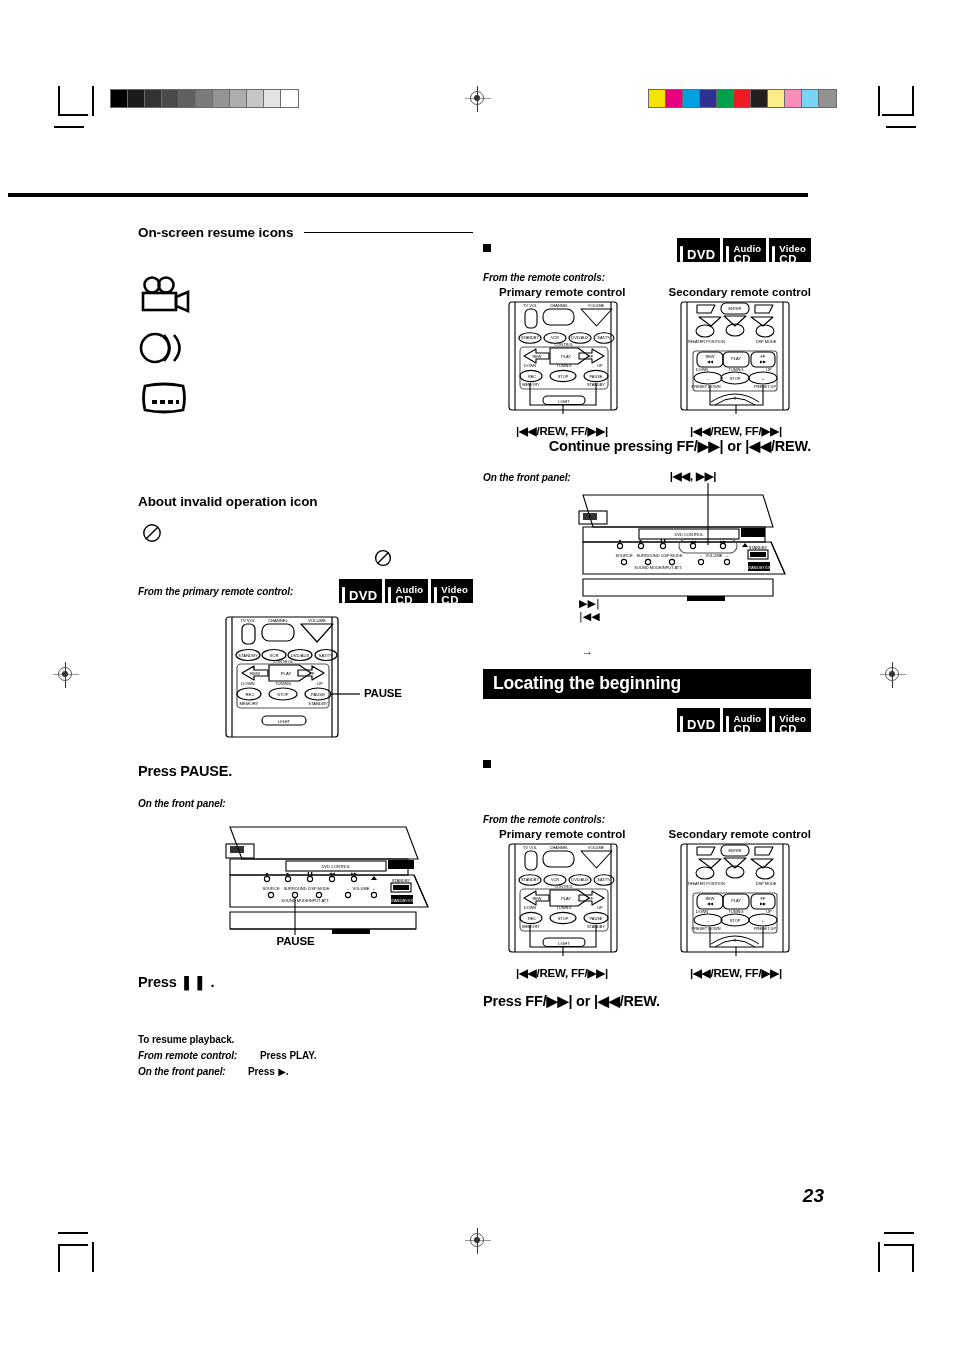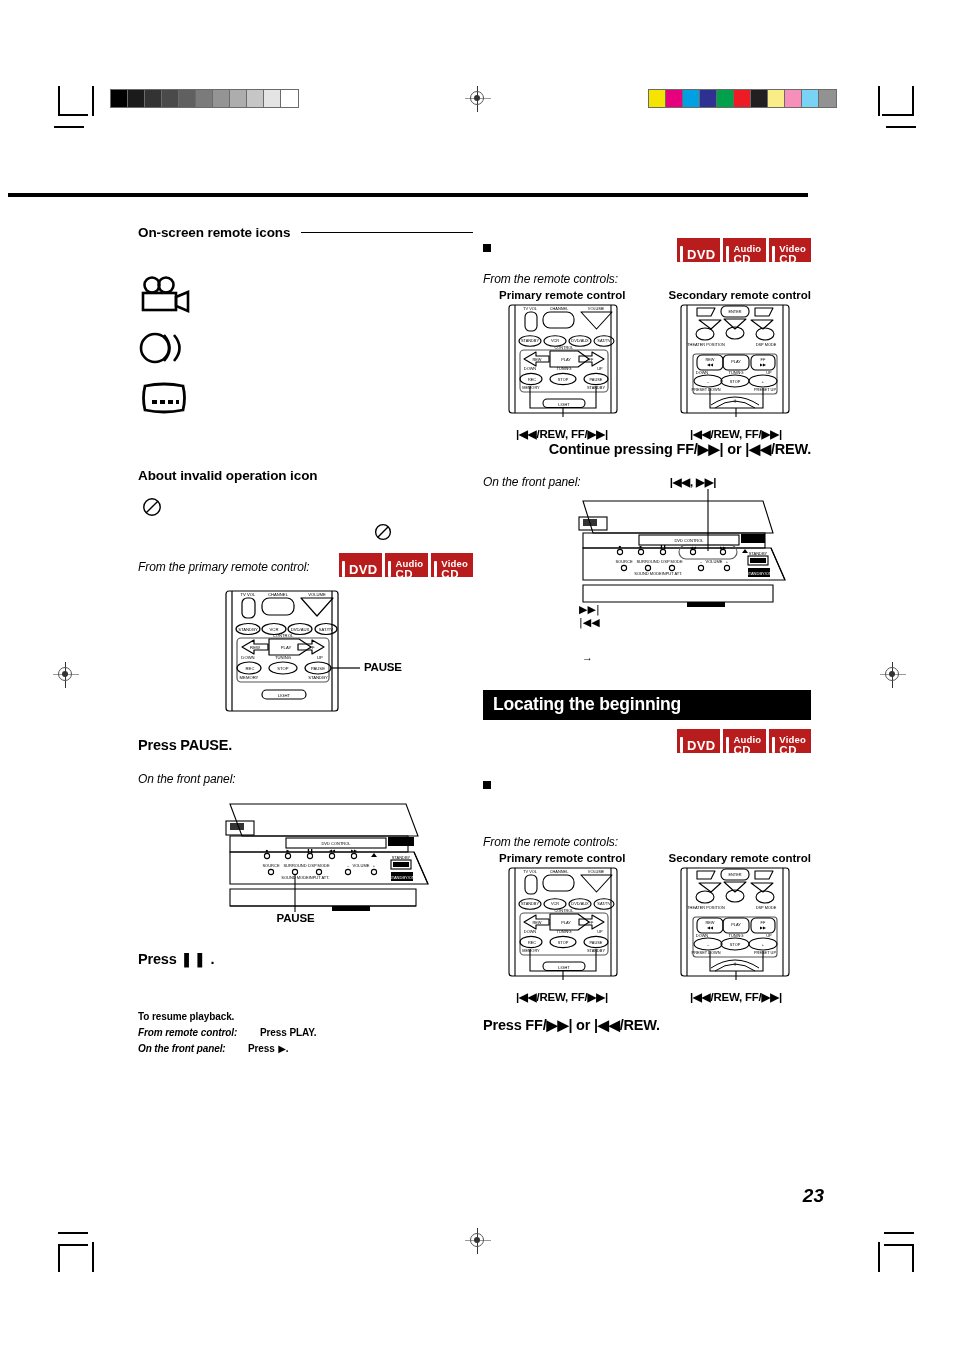--- a/index.html
+++ b/index.html
@@ -79,22 +79,22 @@
     background: #000;
     color: #fff;
     font-size: 17.5px;
     font-weight: bold;
     letter-spacing: -0.2px;
     padding: 5px 0 7px 10px;
     line-height: 1.05;
   }
 
   .sub-ital {
-    font-size: 12px;
-    font-weight: normal;
+    font-size: 10px;
+    font-weight: bold;
     font-style: italic;
     letter-spacing: -0.1px;
   }
   .step-bold {
     font-size: 14.5px;
     font-weight: bold;
     letter-spacing: -0.2px;
   }
   .small-bold {
     font-size: 11.5px;
@@ -106,21 +106,21 @@
     font-weight: bold;
     letter-spacing: -0.2px;
   }
   .bullet-sq {
     width: 8px; height: 8px; background: #000; display: inline-block;
   }
 
   
   .badges { display: flex; gap: 3px; }
   .badge {
-    background: #b91c1c;
+    background: #000000;
     color: #fff;
     font-weight: bold;
     display: flex;
     align-items: center;
     height: 24px;
     padding: 8px 5px 0 3px;
     box-sizing: border-box;
   }
   .badge .tick {
     width: 3px;
@@ -245,21 +245,21 @@
     <span style="left:10px;top:10px;width:1.6px;height:30px;"></span>
     <span style="left:16px;top:12px;width:30px;height:1.6px;"></span>
     <span style="left:44px;top:12px;width:1.6px;height:28px;"></span>
   </div>
 
   <div class="top-rule"></div>
 
   <div class="col-left">
 
     <div class="head-rule-row">
-      <div class="plain-head">On-screen remote icons</div>
+      <div class="plain-head">On-screen resume icons</div>
       <div class="head-rule"></div>
     </div>
 
     <div class="guide-icons">
 
       <div class="guide-icon">
         <svg width="58" height="40" viewBox="0 0 58 40">
           <circle cx="14" cy="9" r="7.5" fill="none" stroke="#000" stroke-width="2.6"></circle>
           <circle cx="28" cy="9" r="7.5" fill="none" stroke="#000" stroke-width="2.6"></circle>
           <rect x="5" y="17" width="33" height="17" fill="none" stroke="#000" stroke-width="2.6"></rect>
@@ -279,21 +279,21 @@
         <svg width="58" height="36" viewBox="0 0 58 36">
           <path d="M7 6 Q26 2 45 6 Q48 18 45 30 Q26 34 7 30 Q4 18 7 6 Z" fill="none" stroke="#000" stroke-width="2.8"></path>
           <rect x="14" y="20" width="5" height="4"></rect>
           <rect x="22" y="20" width="5" height="4"></rect>
           <rect x="30" y="20" width="5" height="4"></rect>
           <rect x="38" y="20" width="3" height="4"></rect>
         </svg>
       </div>
     </div>
 
-    <div style="margin-top:48px;" class="plain-head">About invalid operation icon</div>
+    <div style="margin-top:74px;" class="plain-head">About invalid operation icon</div>
 
     <div style="margin-top:14px;position:relative;height:44px;">
       <span class="no-op-icon" style="position:absolute;left:4px;top:0;">
         <svg width="20" height="20" viewBox="0 0 20 20">
           <circle cx="10" cy="10" r="8.2" fill="none" stroke="#000" stroke-width="1.4"></circle>
           <line x1="4.2" y1="15.8" x2="15.8" y2="4.2" stroke="#000" stroke-width="1.4"></line>
         </svg>
       </span>
       <span class="no-op-icon" style="position:absolute;left:236px;top:26px;">
         <svg width="18" height="18" viewBox="0 0 20 20">
@@ -650,21 +650,21 @@
     </div>
 
 
     <div style="margin-left:96px;line-height:13px;margin-top:3px;">
       <div style="font-size:11px;font-family:'DejaVu Sans',sans-serif;">▶▶|</div>
       <div style="font-size:11px;font-family:'DejaVu Sans',sans-serif;">|◀◀</div>
     </div>
 
     <div style="margin-left:99px;margin-top:22px;font-size:11px;">→</div>
 
-    <div class="bar-head" style="margin-top:27px;">Locating the beginning</div>
+    <div class="bar-head" style="margin-top:12px;">Locating the beginning</div>
 
     <div style="display:flex;justify-content:flex-end;margin-top:9px;">
       <div class="badges" id="badges-loc">
           <div class="badge">
             <span class="tick"></span>
             <span class="one-line">DVD</span>
           </div>
           <div class="badge">
             <span class="tick"></span>
             <span class="two-line">Audio<b>CD</b></span>

